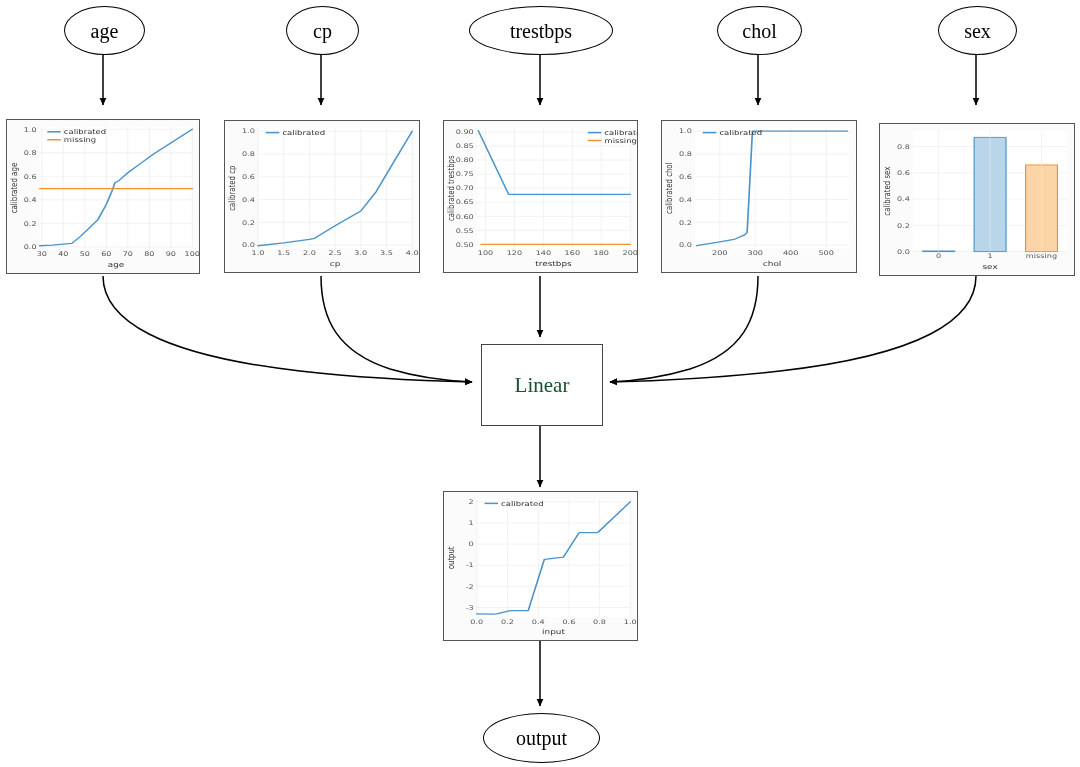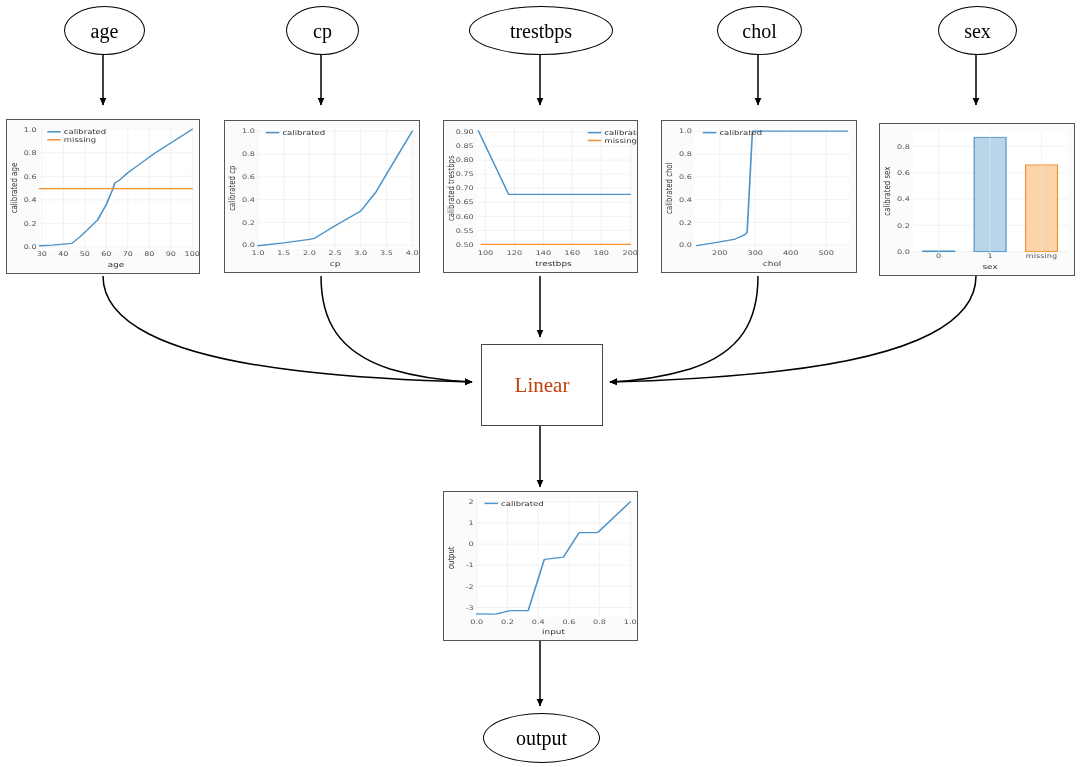--- a/index.html
+++ b/index.html
@@ -20,21 +20,21 @@
     display:flex;align-items:center;justify-content:center;
     font-family:"Liberation Serif", serif;
     font-size:20px;color:#000;line-height:1;
   }
   .node-box{
     position:absolute;
     border:1.3px solid #444;
     background:#fff;
     display:flex;align-items:center;justify-content:center;
     font-family:"Liberation Serif", serif;
-    font-size:21px;color:#c2410c;
+    font-size:21px;color:#14532d;
   }
 
   
   .panel{
     position:absolute;
     background:#fbfbfb;
     border:1.4px solid #555;
     box-sizing:border-box;
   }
   .chart-svg{display:block;width:100%;height:100%;}

